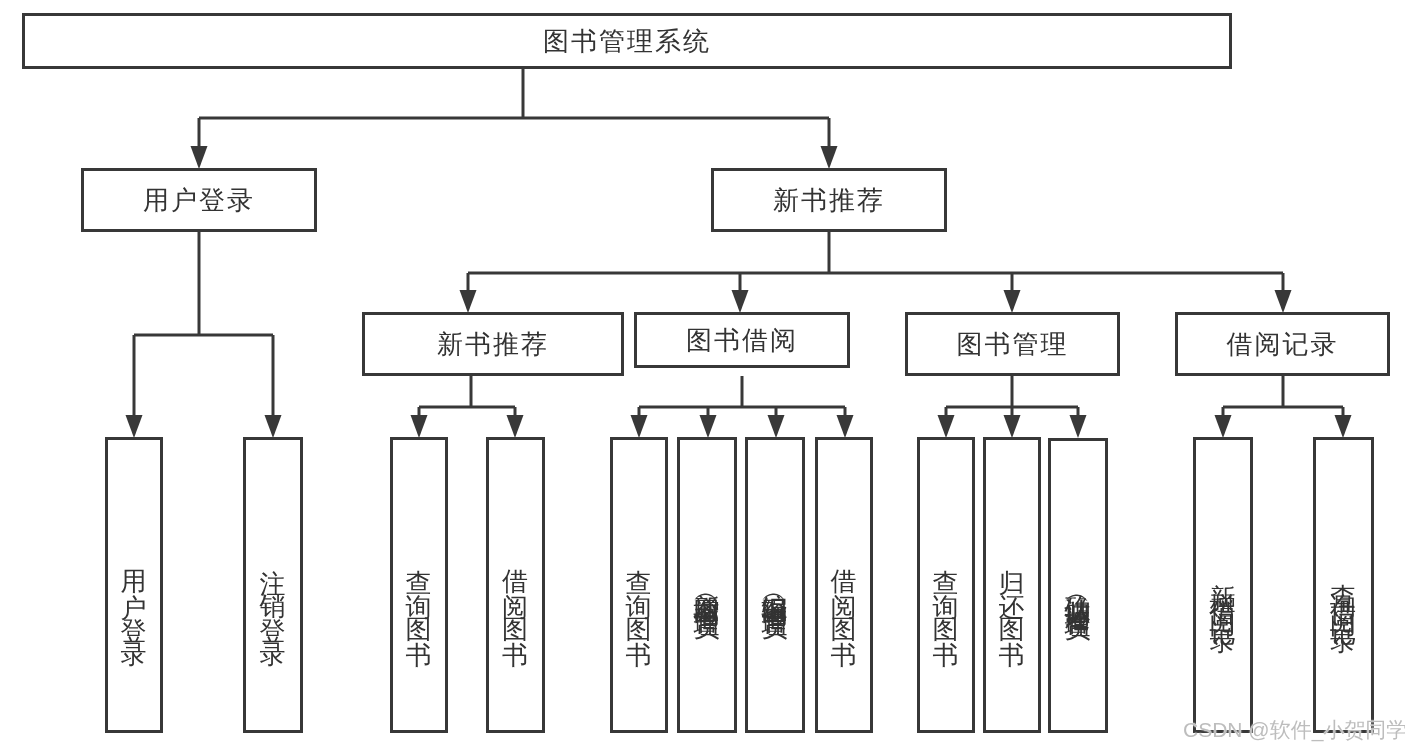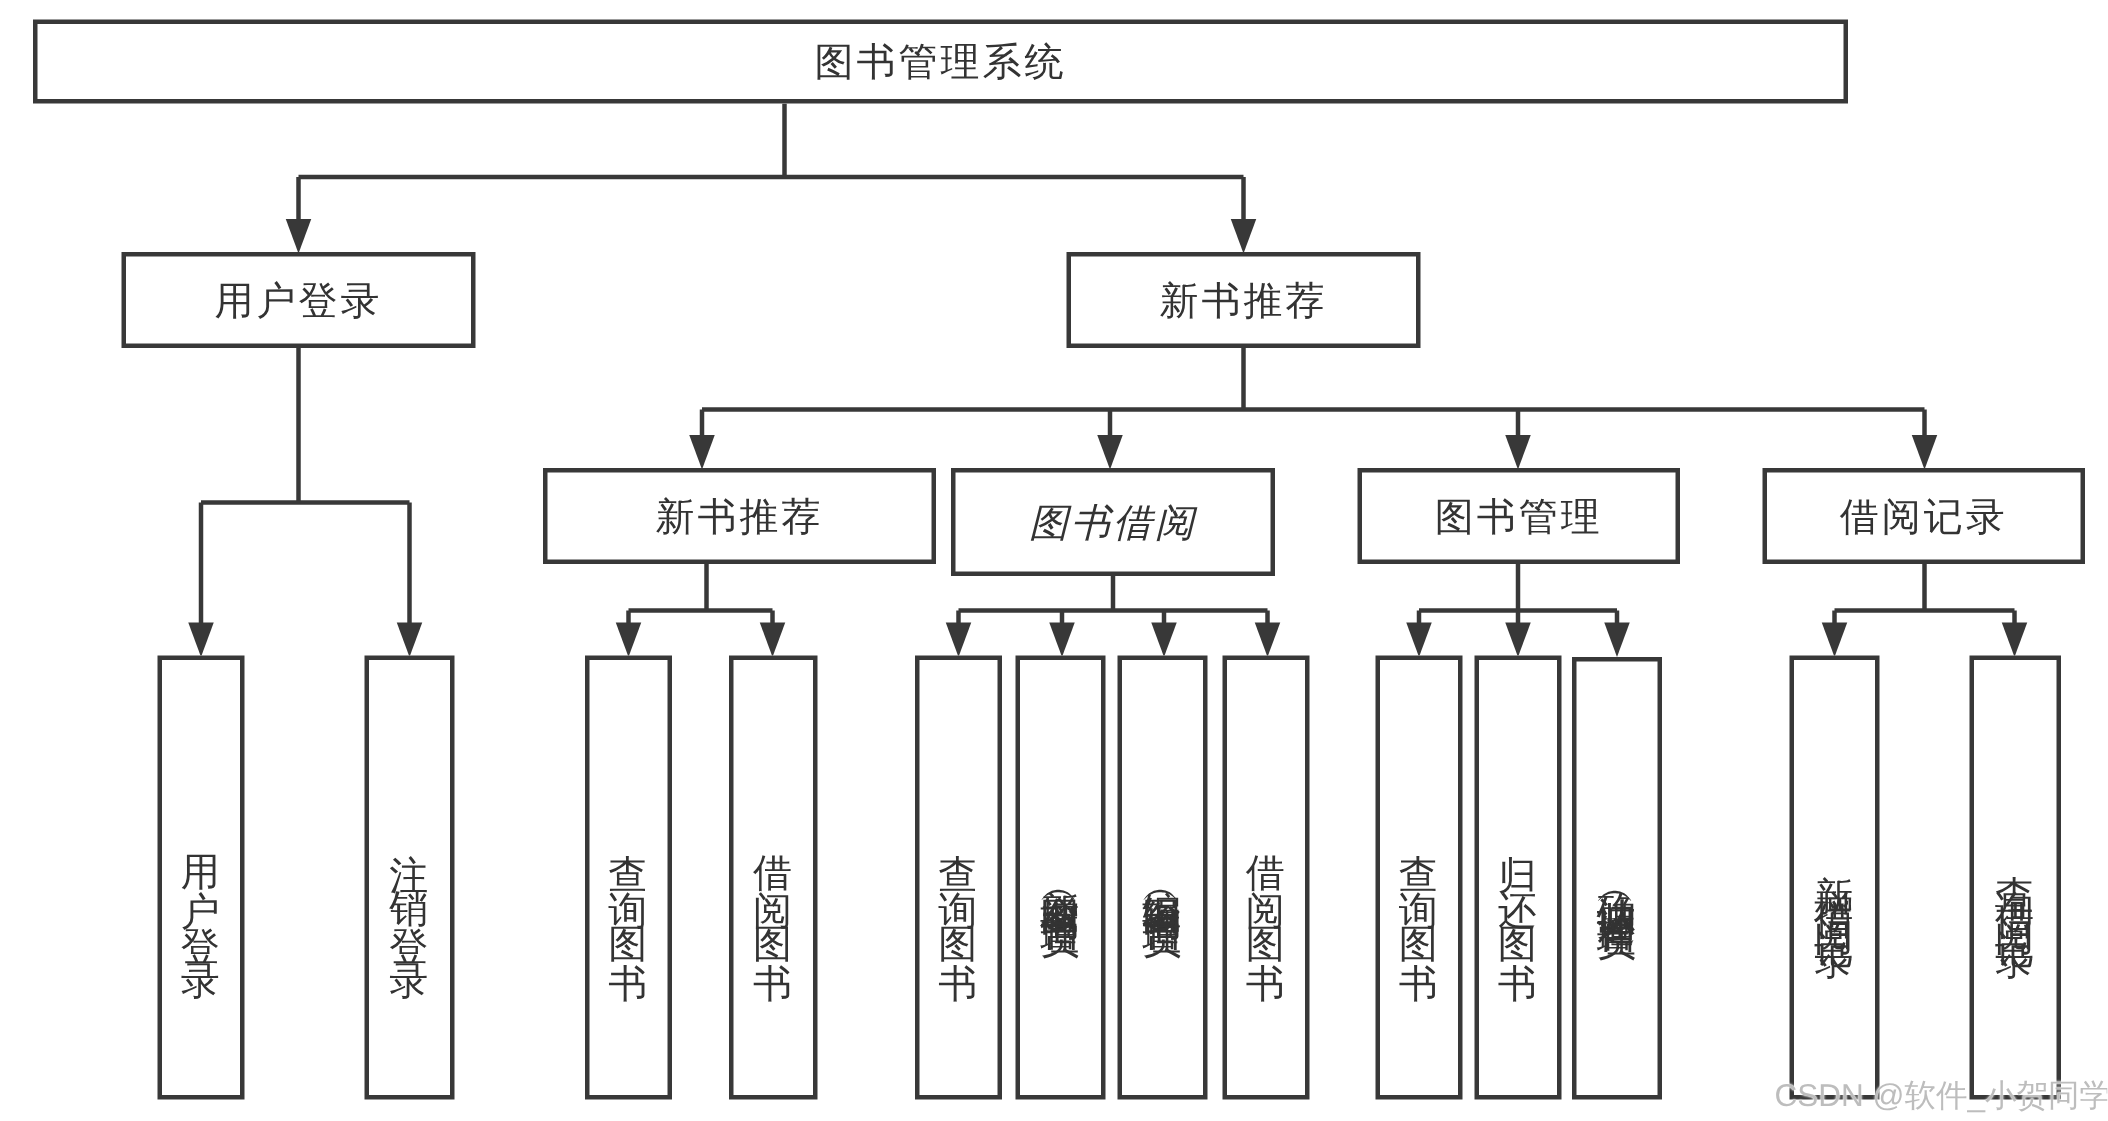--- a/index.html
+++ b/index.html
@@ -143,21 +143,21 @@
   <div class="node" style="left:81px; top:168px; width:236px; height:64px;">
     <span class="h-label">用户登录</span>
   </div>
   <div class="node" style="left:711px; top:168px; width:236px; height:64px;">
     <span class="h-label">新书推荐</span>
   </div>
 
   <div class="node" style="left:362px; top:312px; width:262px; height:64px;">
     <span class="h-label">新书推荐</span>
   </div>
-  <div class="node" style="left:634px; top:312px; width:216px; height:72px;font-style:italic;">
+  <div class="node" style="left:634px; top:312px; width:216px; height:56px;">
     <span class="h-label">图书借阅</span>
   </div>
   <div class="node" style="left:905px; top:312px; width:215px; height:64px;">
     <span class="h-label">图书管理</span>
   </div>
   <div class="node" style="left:1175px; top:312px; width:215px; height:64px;">
     <span class="h-label">借阅记录</span>
   </div>
 
   <div class="node" style="left:105px; top:437px; width:58px; height:296px;">

